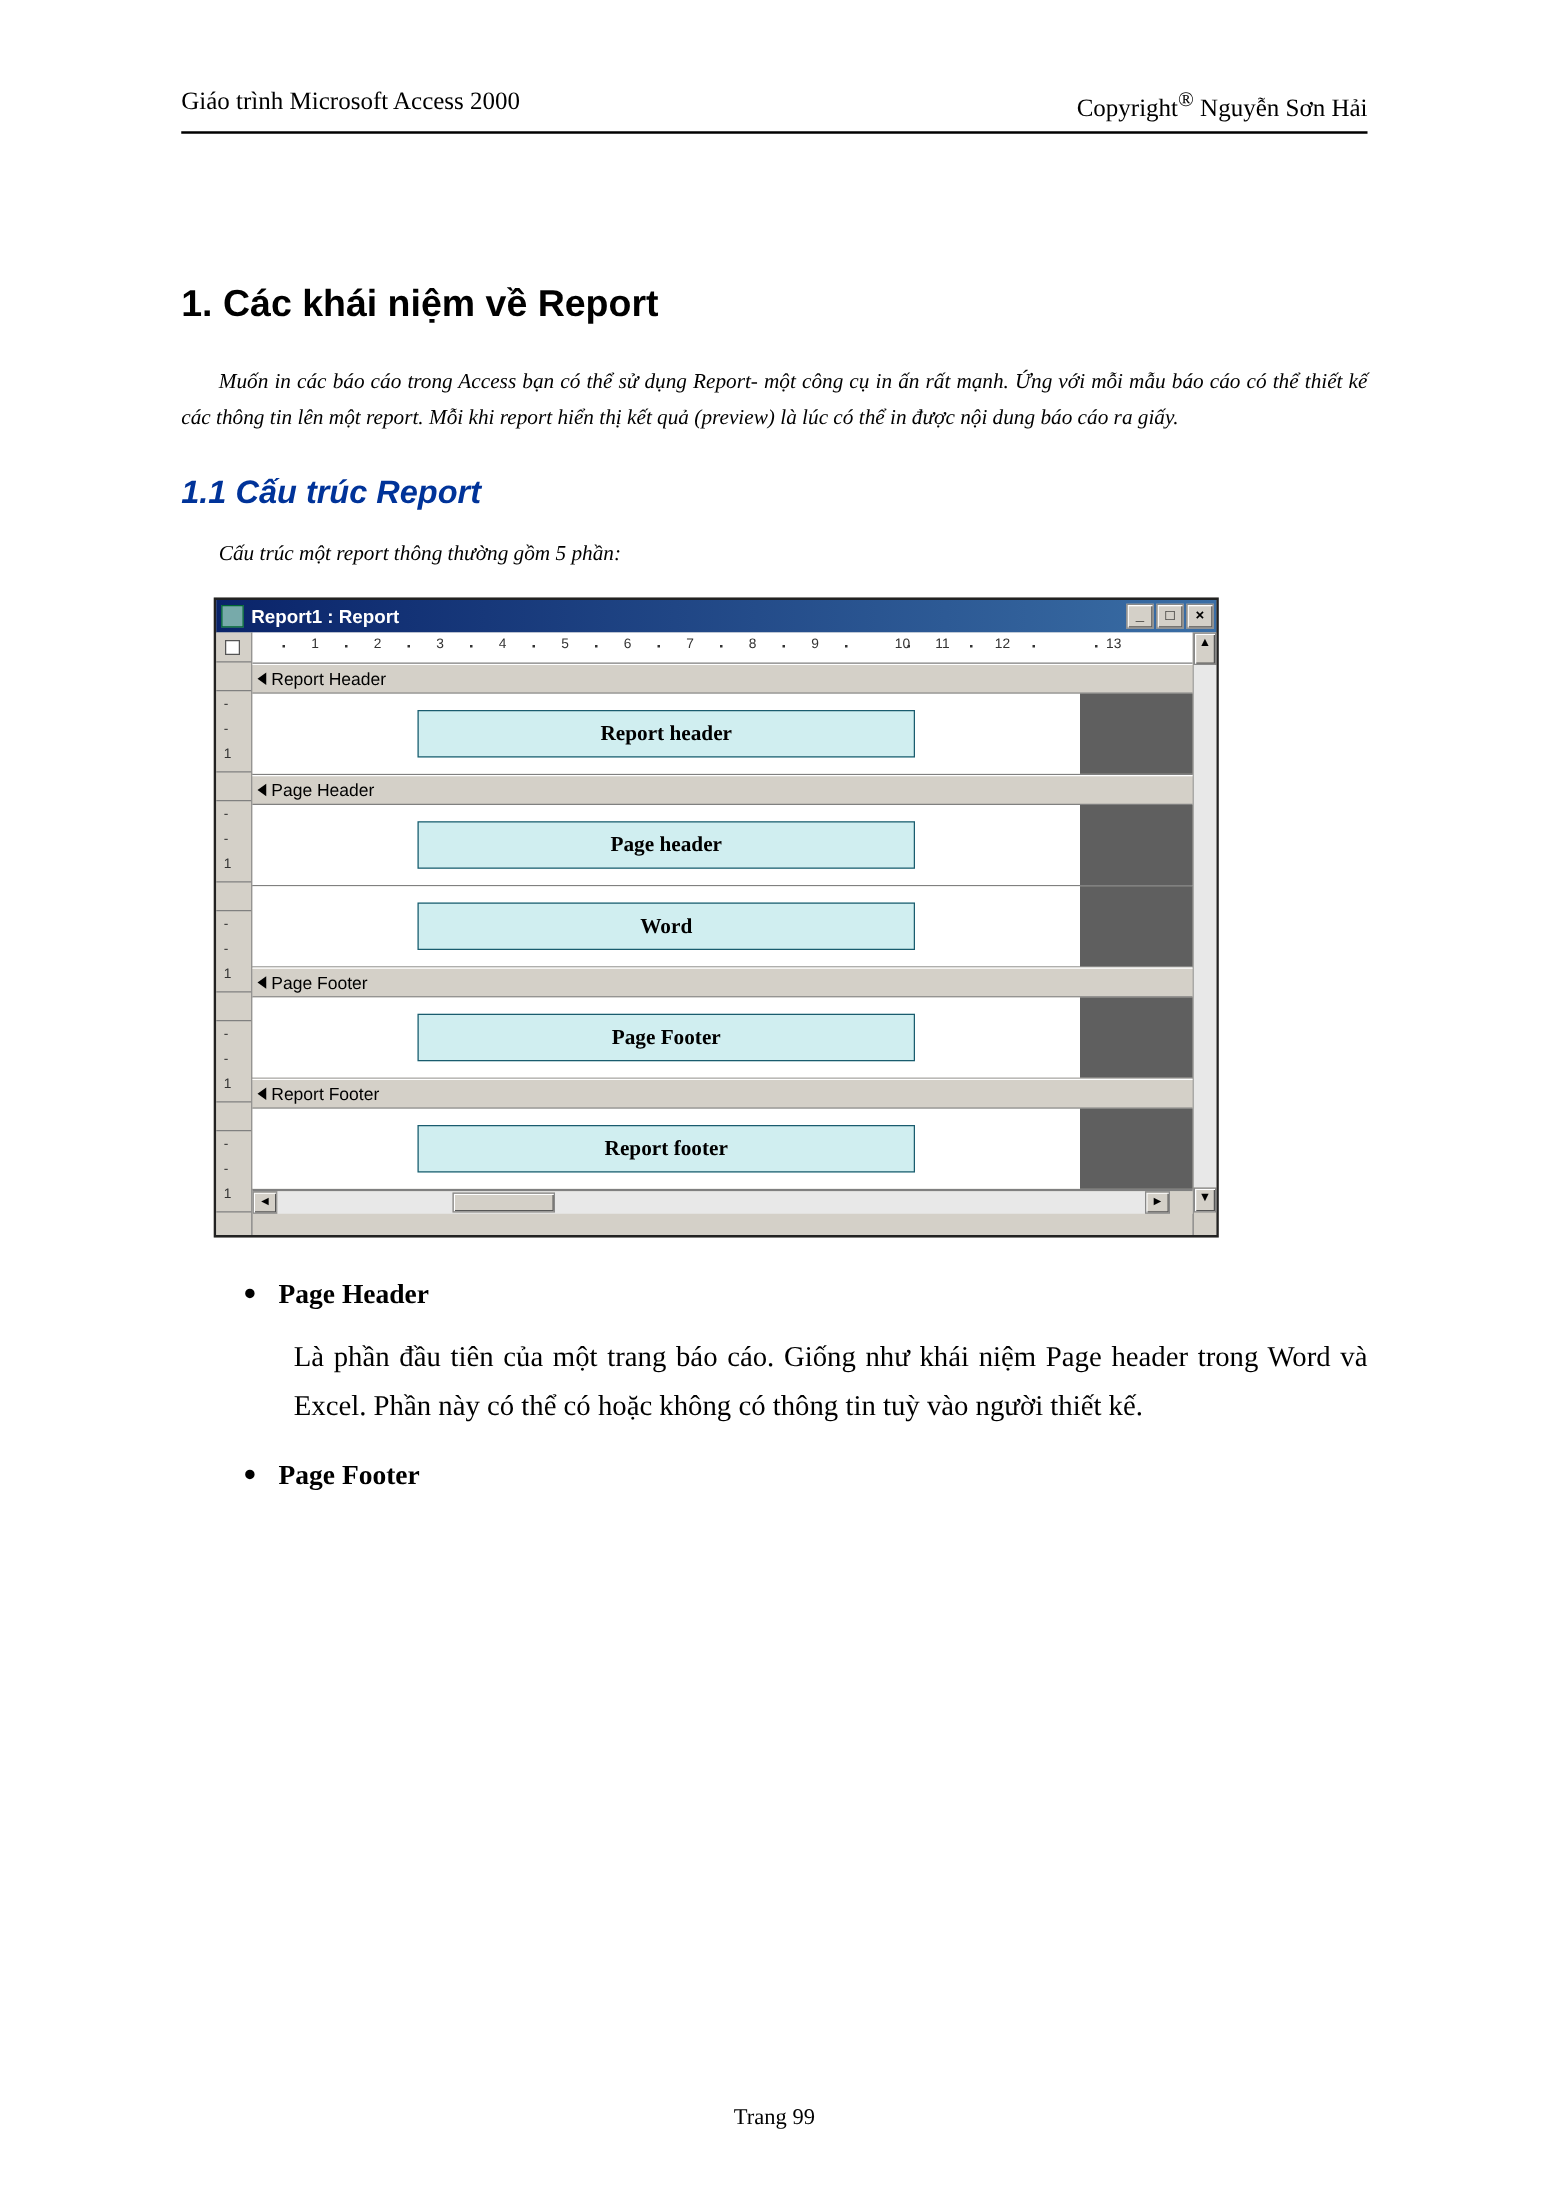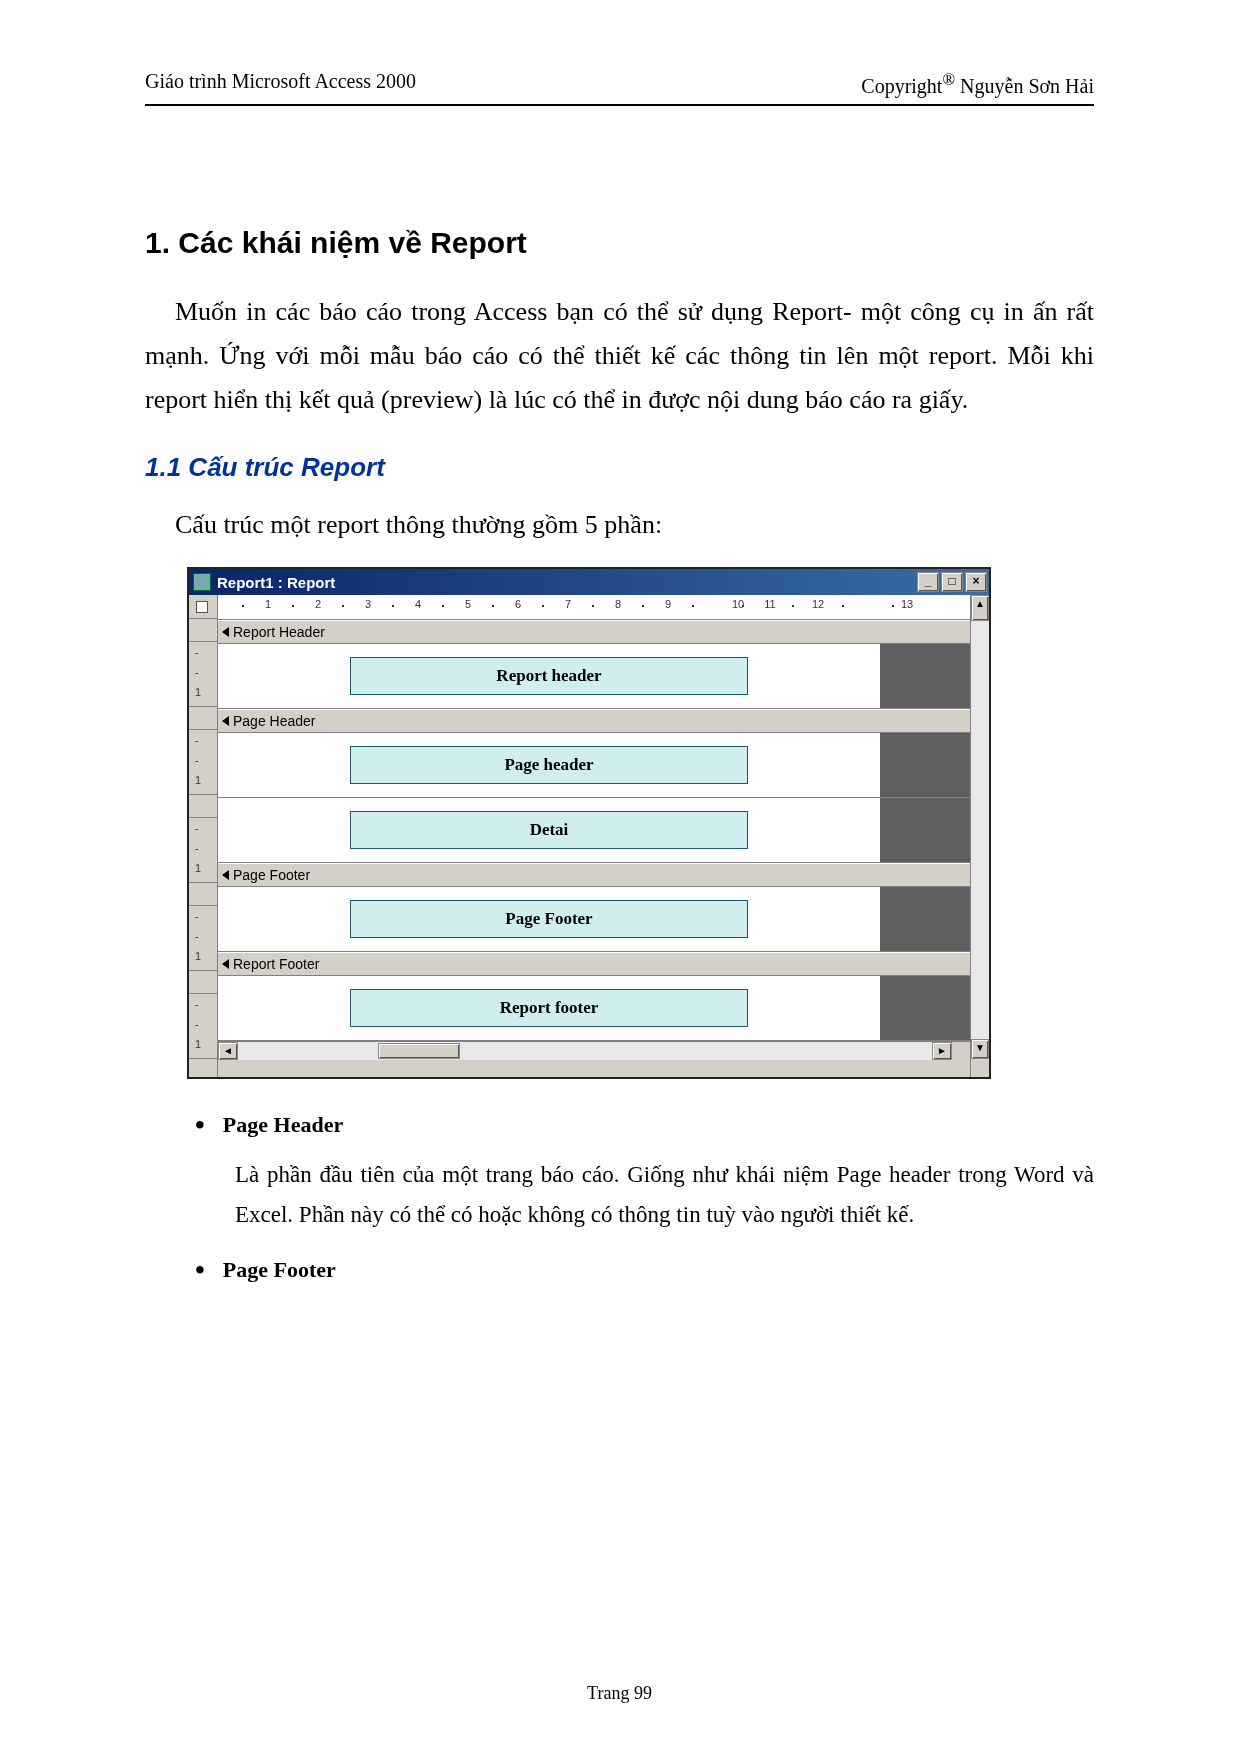--- a/index.html
+++ b/index.html
@@ -24,39 +24,40 @@
     border-bottom: 2px solid #000;
     margin-bottom: 120px;
   }
   h1.sec {
     font-family: Arial, Helvetica, sans-serif;
     font-weight: bold;
     font-size: 30px;
     margin: 0 0 30px 0;
   }
   .body-p {
-    font-size: 26px;
+    font-size: 17px;
     line-height: 1.7;
     text-align: justify;
     margin: 0 0 20px 0;
     text-indent: 30px;
+    font-style: italic;
   }
   h2.subsec {
     font-family: Arial, Helvetica, sans-serif;
     font-weight: bold;
     font-style: italic;
     font-size: 26px;
     color: #003399;
     margin: 30px 0 20px 0;
   }
   .body-p.no-indent { text-indent: 30px; }
   
   .win {
     width: 800px;
-    margin-left: 42px;
+    margin-left: 26px;
     margin-top: 20px;
     margin-bottom: 30px;
     border: 2px solid #222;
     font-family: "MS Sans Serif", Tahoma, Arial, sans-serif;
     font-size: 15px;
     background: #d4d0c8;
   }
   .titlebar {
     display: flex;
     align-items: center;
@@ -375,21 +376,21 @@
           </div>
         <div class="section-body">
           <div class="design-area">
               <div class="block-label">Page header</div>
             </div>
           <div class="outside-area"></div>
         </div>
 
         <div class="section-body">
           <div class="design-area">
-              <div class="block-label">Detai</div>
+              <div class="block-label">Word</div>
             </div>
           <div class="outside-area"></div>
         </div>
 
         <div class="section-bar">
             <span class="arrow"></span>
             <span>Page Footer</span>
           </div>
         <div class="section-body">
           <div class="design-area">

